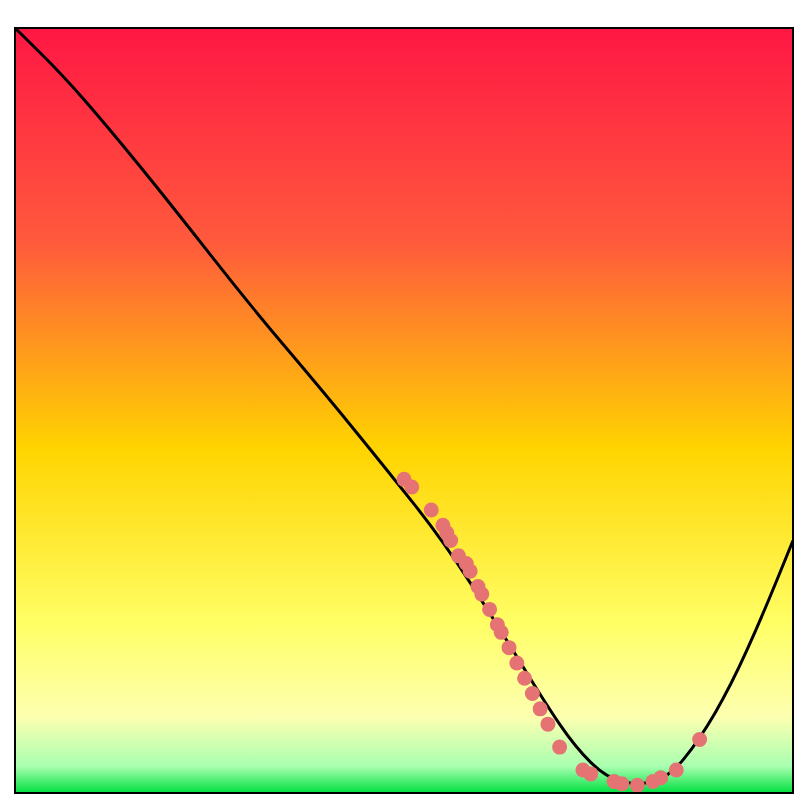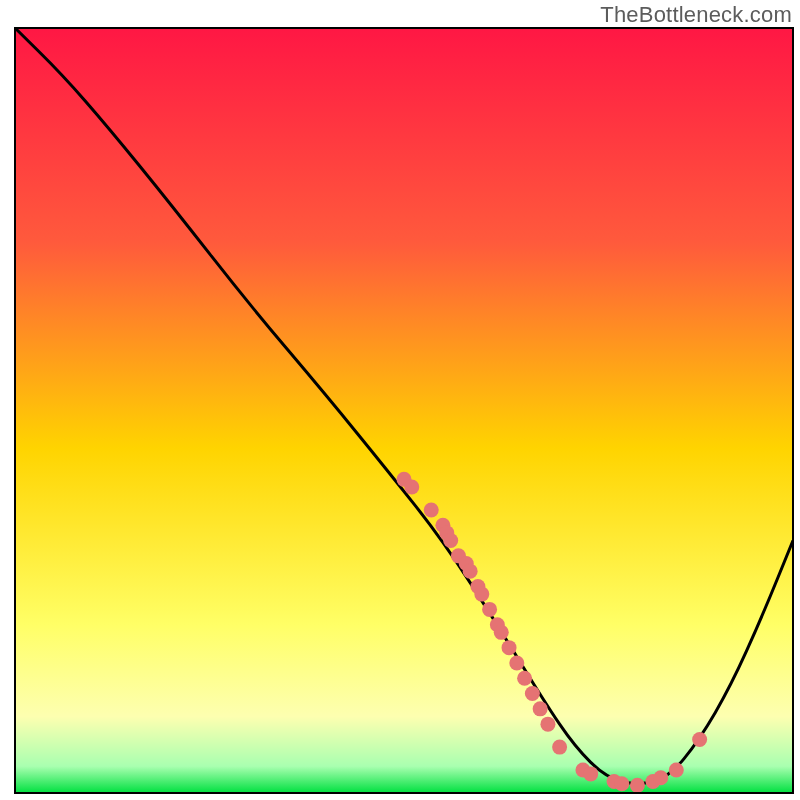--- a/index.html
+++ b/index.html
@@ -29,21 +29,20 @@
   svg {
     position: absolute;
     top: 0;
     left: 0;
   }
 </style>
 </head>
 <body>
 
 <div class="frame">
-  <div class="watermark">TheBottleneck.com</div>
   <svg id="chart-svg" width="800" height="800" viewBox="0 0 800 800">
     <defs>
       <linearGradient id="bg-grad" x1="0" y1="0" x2="0" y2="1">
           <stop offset="0.00%" stop-color="#ff1744"></stop>
           <stop offset="28.00%" stop-color="#ff5a3c"></stop>
           <stop offset="55.00%" stop-color="#ffd400"></stop>
           <stop offset="78.00%" stop-color="#ffff66"></stop>
           <stop offset="90.00%" stop-color="#fdffb0"></stop>
           <stop offset="96.50%" stop-color="#a9ffb0"></stop>
           <stop offset="100.00%" stop-color="#00e040"></stop>

